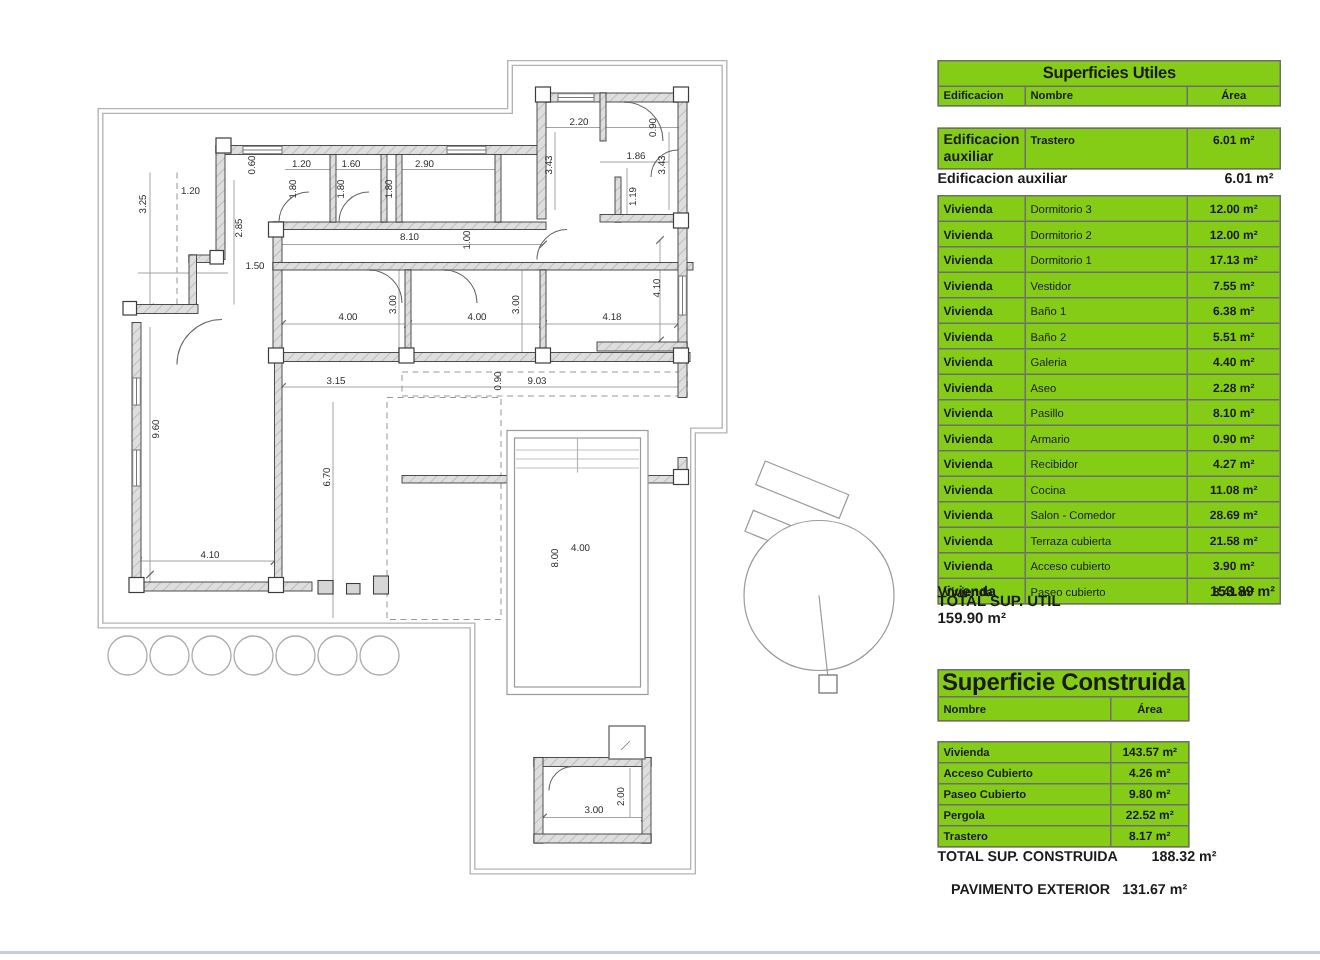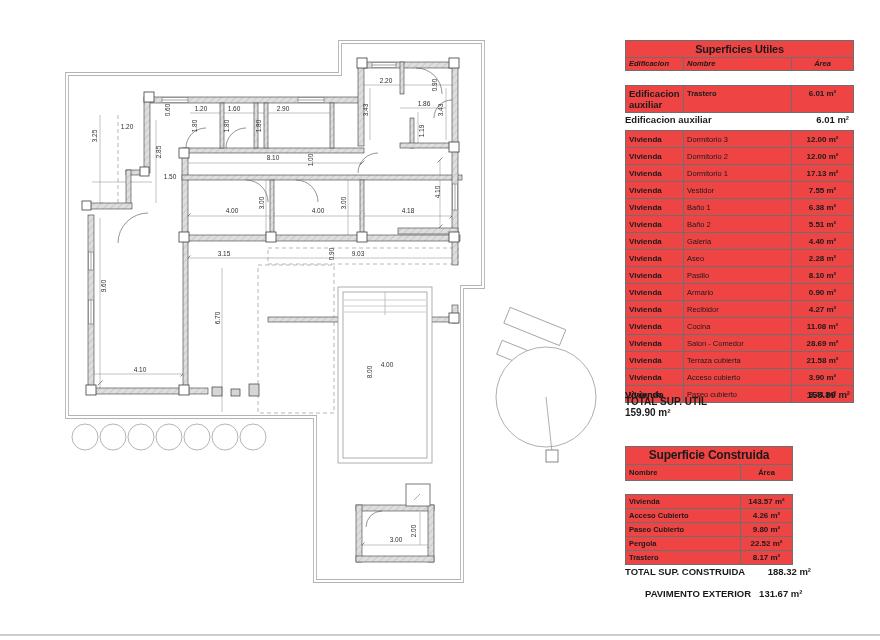--- a/index.html
+++ b/index.html
@@ -1,59 +1,59 @@
 <!DOCTYPE html>
 <html><head>
 <meta charset="utf-8">
 <style>
   html,body{margin:0;padding:0;}
   body{width:880px;height:640px;background:#fff;position:relative;overflow:hidden;
        font-family:"Liberation Sans",sans-serif;color:#1a1a1a;}
   #plan-svg{position:absolute;left:0;top:0;}
   .dim{font-family:"Liberation Sans",sans-serif;font-size:6.5px;fill:#2e2e2e;text-anchor:middle;}
   .abs{position:absolute;}
-  .box{border:1px solid #6e6e6e;box-sizing:border-box;background:#ef4444;}
+  .box{border:1px solid #6e6e6e;box-sizing:border-box;background:#84cc16;}
   
   #t1-head{left:625px;top:40px;width:229px;}
   .t-title{height:16px;line-height:16px;text-align:center;font-size:11px;font-weight:bold;
            border-bottom:1px solid #6e6e6e;letter-spacing:-0.2px;}
   .t1-cols{display:grid;grid-template-columns:57px 1fr 62px;height:12px;line-height:12px;
-           font-size:7.5px;font-weight:bold;font-style:italic;}
+           font-size:7.5px;font-weight:bold;}
   .t1-cols span:nth-child(1){padding-left:3px;}
   .t1-cols span:nth-child(2){padding-left:3px;border-left:1px solid #6e6e6e;}
   .t1-cols span:nth-child(3){text-align:center;border-left:1px solid #6e6e6e;}
   #t1-first{left:625px;top:85px;width:229px;height:28px;display:grid;
             grid-template-columns:57px 1fr 62px;}
   #t1-first .fc1{font-size:9.5px;line-height:11px;font-weight:bold;padding:2px 0 0 3px;}
   #t1-first .fc2{font-size:7.5px;font-weight:bold;padding:3px 0 0 3px;border-left:1px solid #6e6e6e;}
   #t1-first .fc3{font-size:8px;font-weight:bold;padding-top:3px;text-align:center;border-left:1px solid #6e6e6e;}
   .subrow{display:flex;justify-content:space-between;font-weight:bold;}
   #t1-sub1{left:625px;top:114px;width:224px;font-size:9.5px;}
   #t1-body{left:625px;top:130px;width:229px;}
   .u-row{display:grid;grid-template-columns:57px 1fr 62px;height:16px;}
   .u-row + .u-row{border-top:1px solid #6e6e6e;}
   .u-row .c1{font-size:8px;font-weight:bold;padding-left:3px;display:flex;align-items:center;}
   .u-row .c2{font-size:7.5px;font-weight:normal;padding-left:3px;border-left:1px solid #6e6e6e;display:flex;align-items:center;}
   .u-row .c3{font-size:8px;font-weight:bold;border-left:1px solid #6e6e6e;display:flex;align-items:center;justify-content:center;}
   #t1-sub2{left:625px;top:389px;width:225px;font-size:9.5px;}
   #t1-total{left:625px;top:396px;width:227px;font-size:10px;flex-direction:column;}
   
   #t2-head{left:625px;top:446px;width:168px;}
-  #t2-head .t-title{font-size:12px;height:17px;line-height:17px;}
+  #t2-head .t-title{font-size:16px;height:17px;line-height:17px;}
   .t2-cols{display:grid;grid-template-columns:114px 1fr;height:15px;line-height:15px;
            font-size:7.5px;font-weight:bold;}
   .t2-cols span:nth-child(1){padding-left:3px;}
   .t2-cols span:nth-child(2){text-align:center;border-left:1px solid #6e6e6e;}
   #t2-body{left:625px;top:494px;width:168px;}
   .c-row{display:grid;grid-template-columns:114px 1fr;height:13px;}
   .c-row + .c-row{border-top:1px solid #6e6e6e;}
   .c-row .c1{font-size:7.5px;font-weight:bold;padding-left:3px;display:flex;align-items:center;}
   .c-row .c3{font-size:8px;font-weight:bold;border-left:1px solid #6e6e6e;display:flex;align-items:center;justify-content:center;}
   #t2-total{left:625px;top:566px;width:186px;font-size:9.5px;}
-  #pavimento{left:634px;top:588px;font-size:9.5px;font-weight:bold;display:flex;gap:8px;margin-left:11px;}
+  #pavimento{left:634px;top:588px;font-size:9.5px;font-weight:bold;display:flex;gap:8px;}
   #bottom-line{left:0;top:634px;width:880px;height:2px;background:#c9ced3;}
 </style>
 </head>
 <body>
 
 <svg id="plan-svg" width="620" height="640" viewBox="0 0 620 640">
   <defs>
     <pattern id="hatch" width="5" height="5" patternUnits="userSpaceOnUse" patternTransform="rotate(45)">
       <rect width="5" height="5" fill="#dedede"></rect>
       <line x1="0" y1="0" x2="0" y2="5" stroke="#b4b4b4" stroke-width="1"></line>

